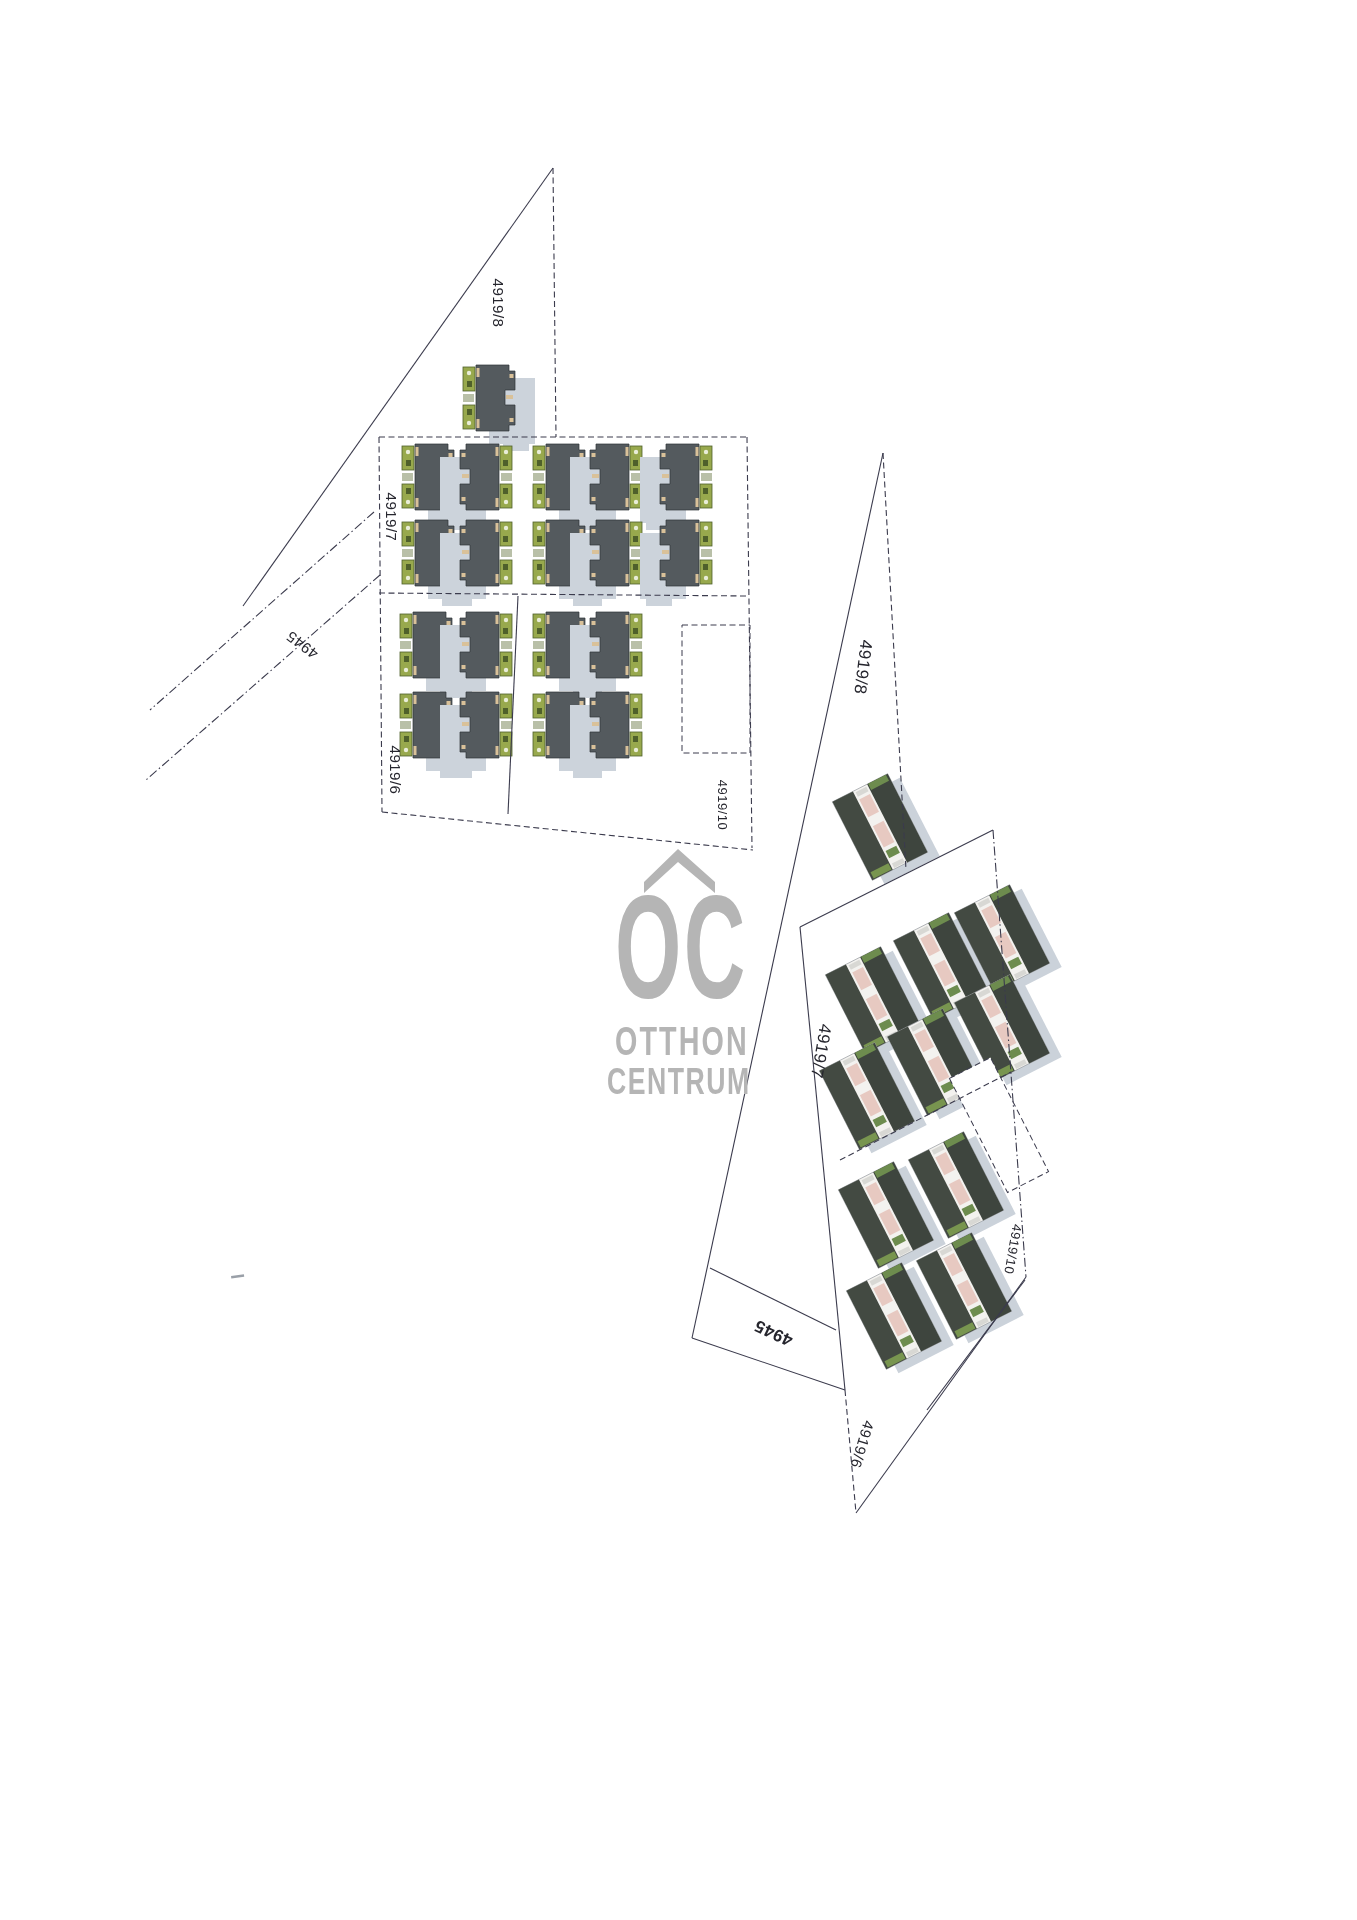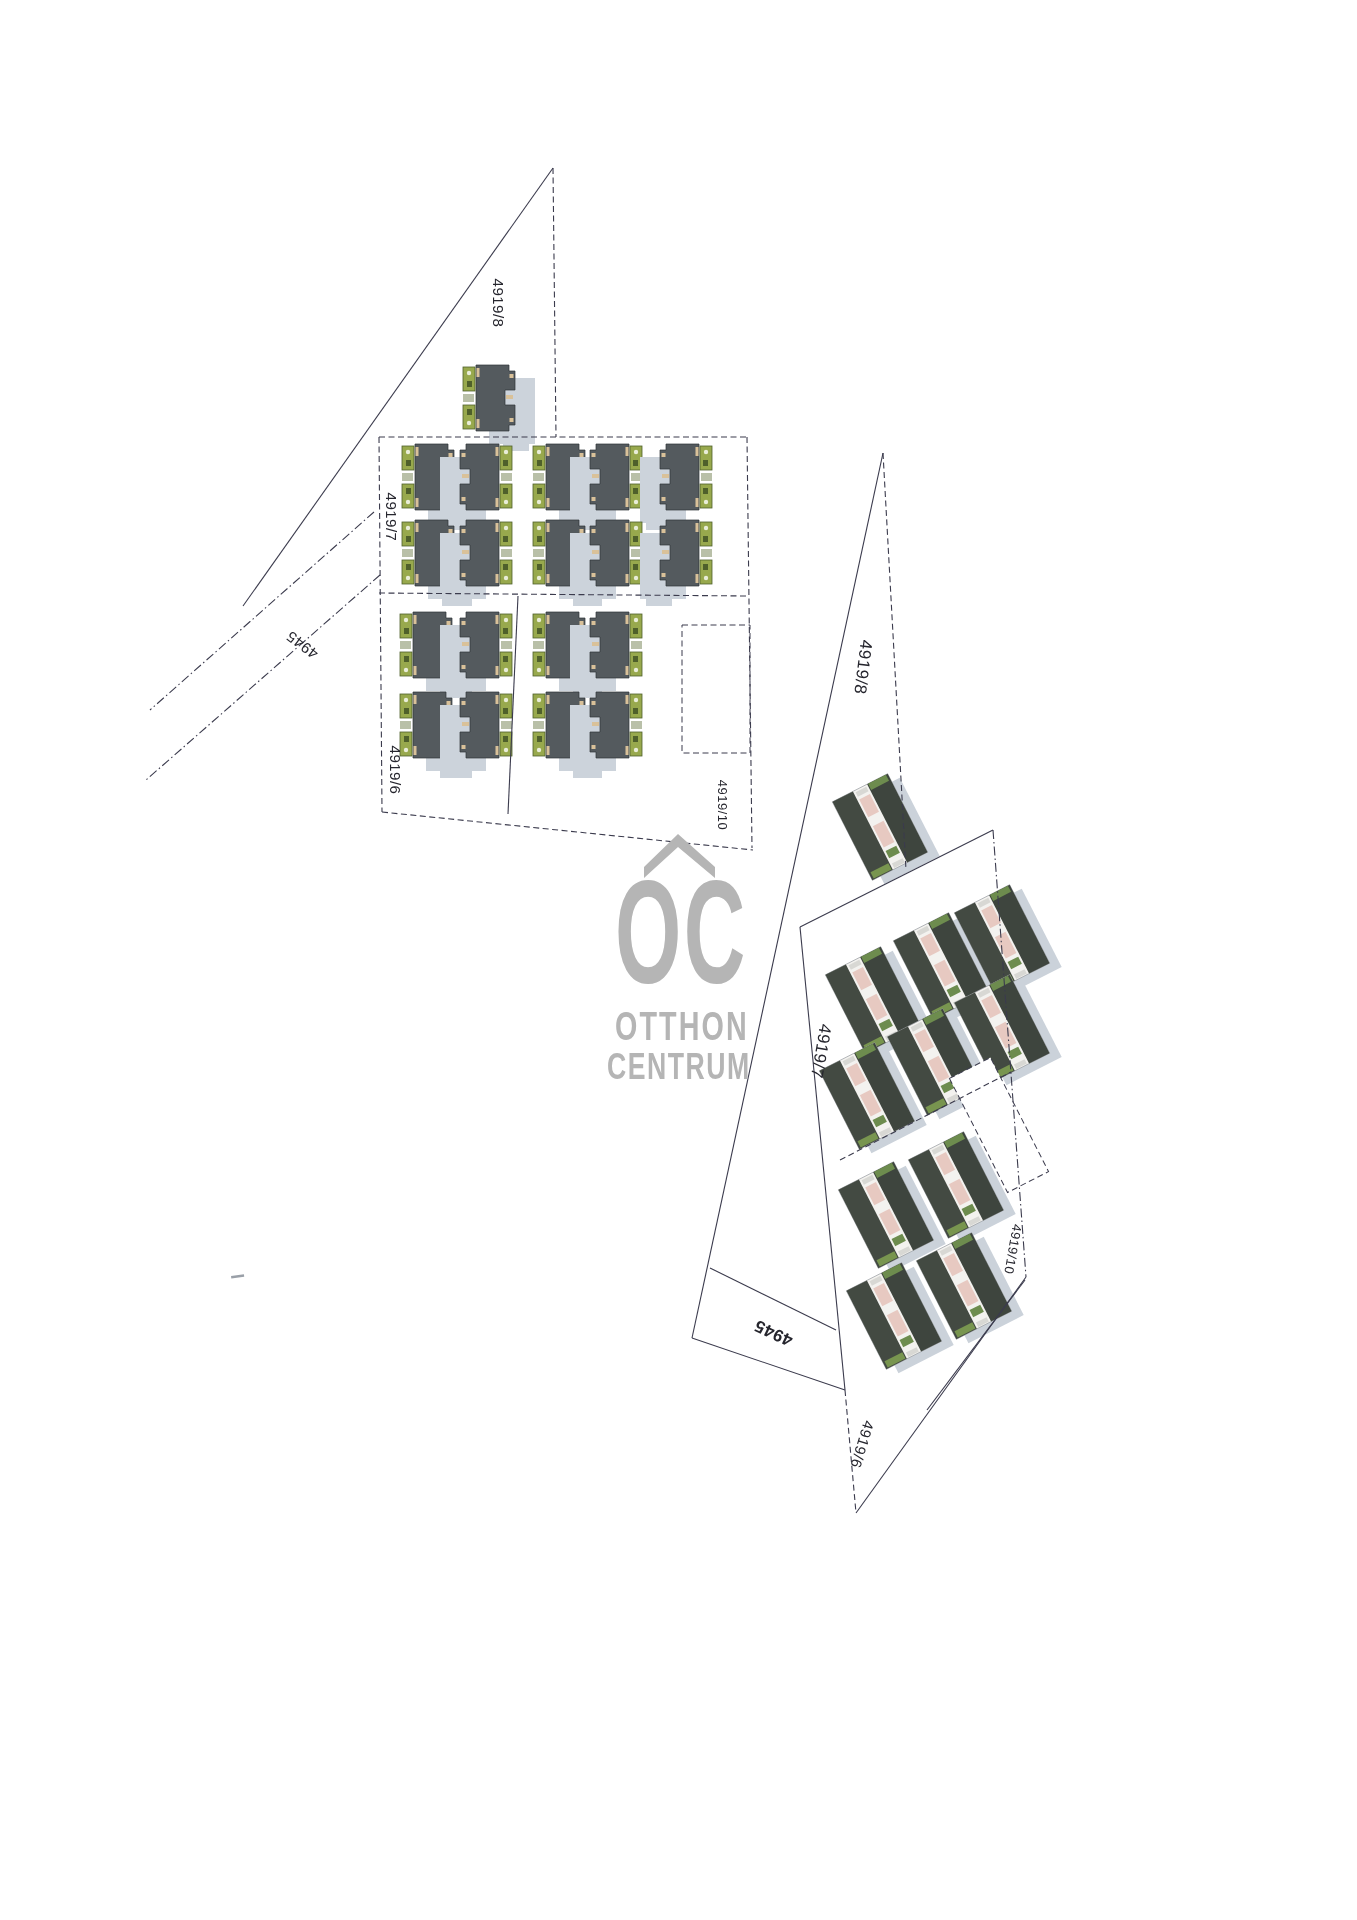--- a/index.html
+++ b/index.html
@@ -7,21 +7,21 @@
     width:1357px;height:1920px;position:relative;background:#ffffff;
     font-family:"Liberation Sans", sans-serif;overflow:hidden;
   }
   #plan-svg{position:absolute;left:0;top:0;}
   .parcel-label{
     font-family:"Liberation Sans", sans-serif;
     fill:#26262e;
     letter-spacing:0.5px;
   }
   
-  #logo{position:absolute;left:0;top:1px;width:1357px;height:1668px;pointer-events:none;text-decoration:underline;}
+  #logo{position:absolute;left:0;top:16px;width:1357px;height:1668px;pointer-events:none;text-decoration:underline;}
   .logo-text{
     position:absolute;color:#b5b5b5;font-weight:bold;line-height:1;
     transform-origin:0 0;white-space:nowrap;
     font-family:"Liberation Sans", sans-serif;
   }
   #logo-mark{left:615px;top:858px;font-size:147px;transform:scaleX(0.58);letter-spacing:4px;}
   #logo-otthon{left:615px;top:1005px;font-size:41px;transform:scaleX(0.70);letter-spacing:3px;}
   #logo-centrum{left:607px;top:1048px;font-size:36px;transform:scaleX(0.74);letter-spacing:2px;}
   #logo-hat{position:absolute;left:640px;top:830px;}
 </style>

